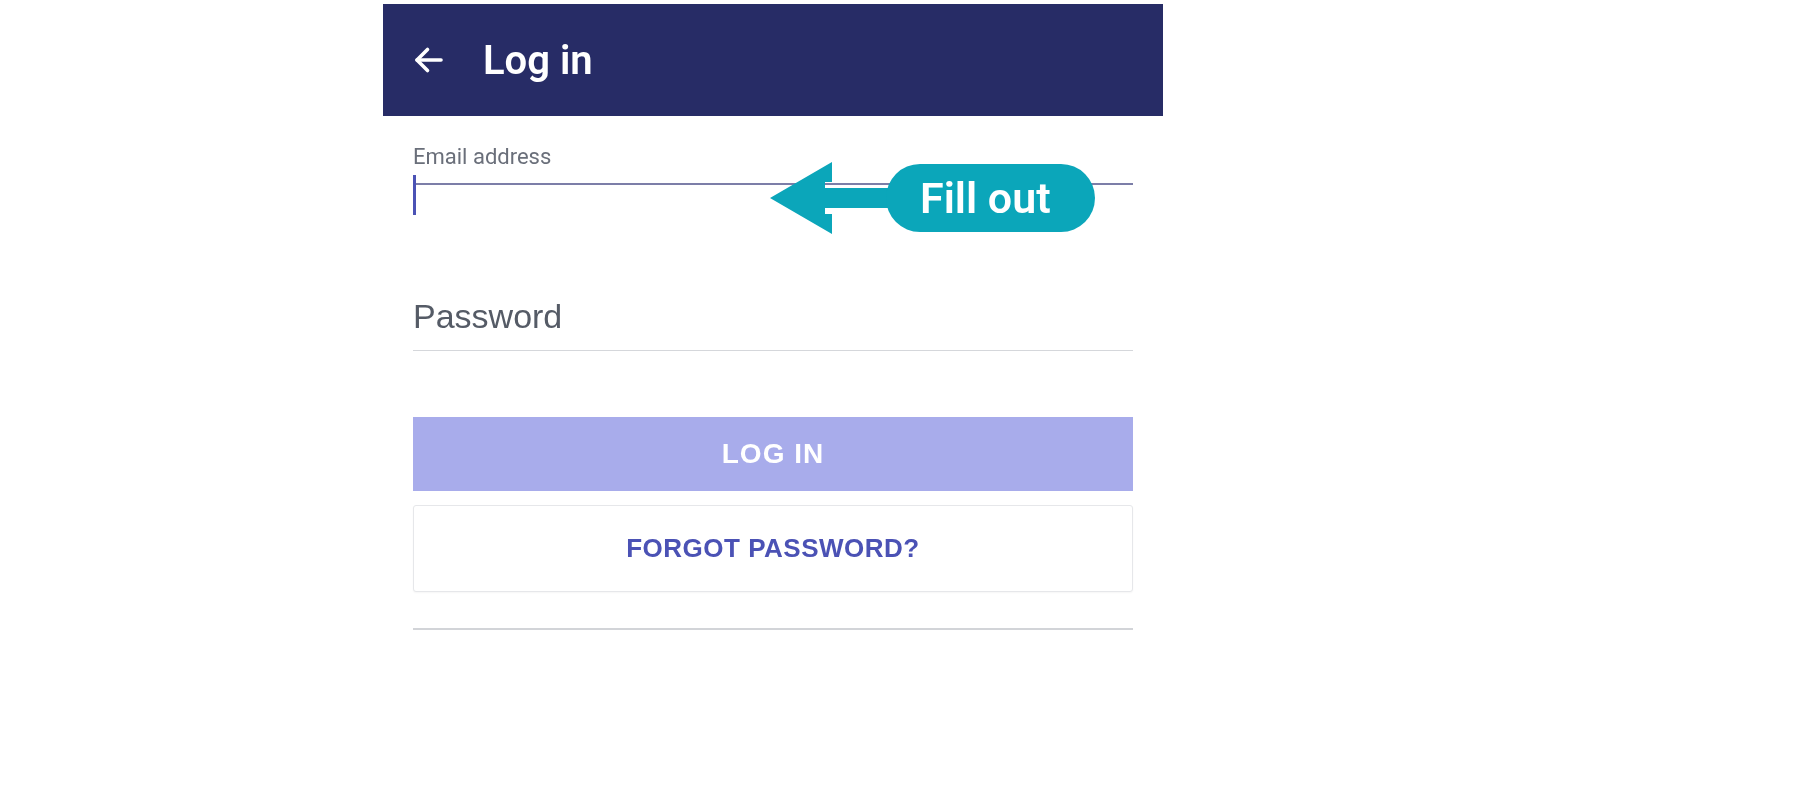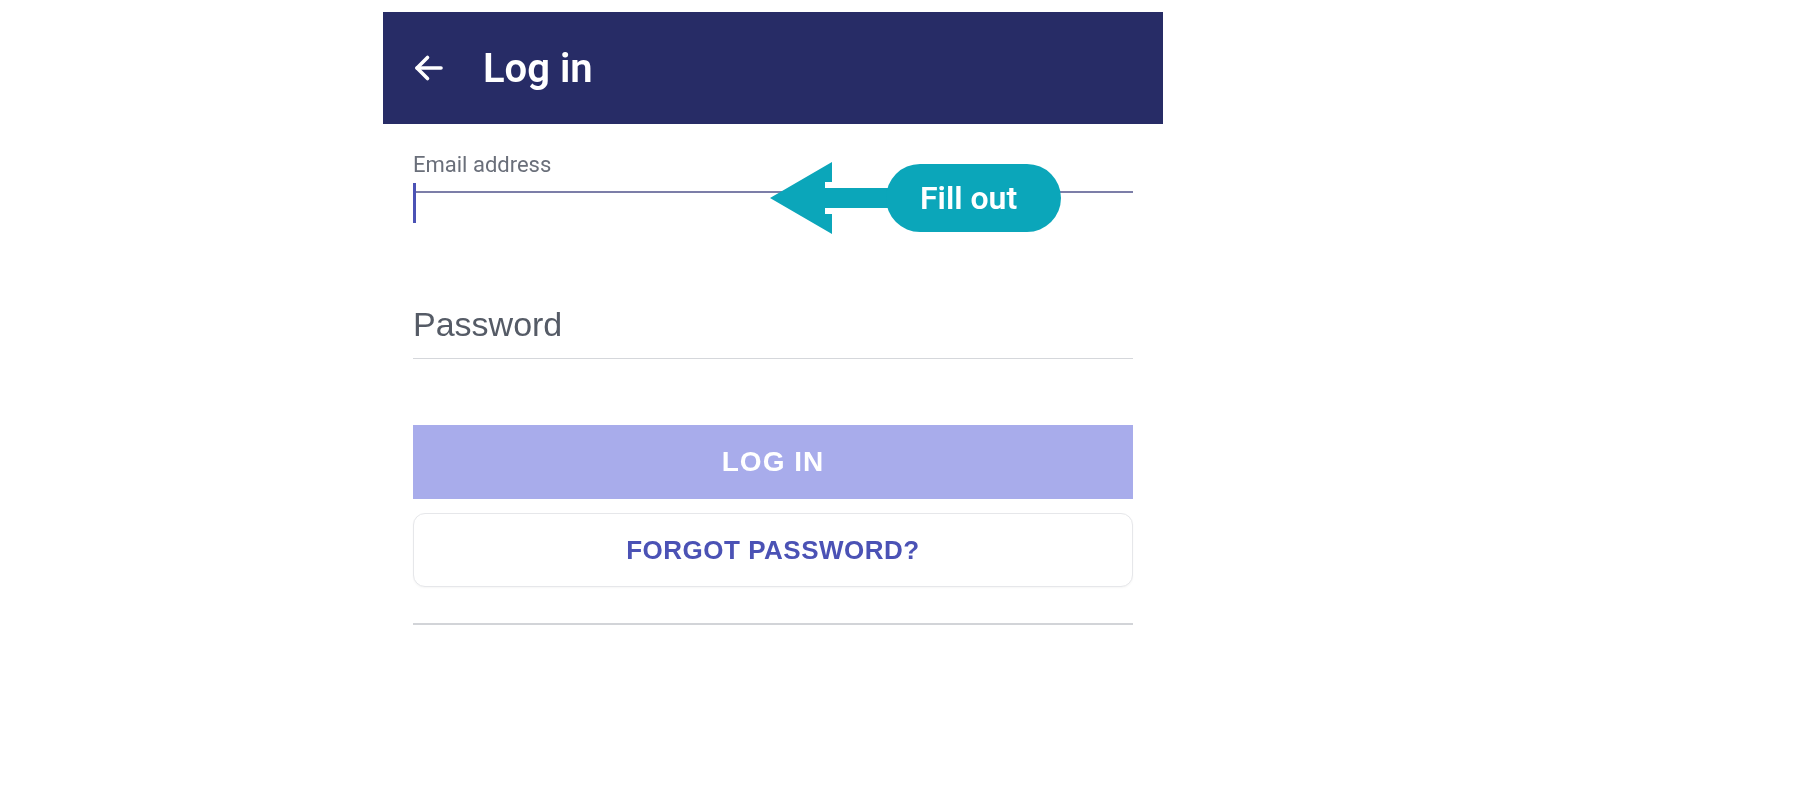--- a/index.html
+++ b/index.html
@@ -10,21 +10,21 @@
     body {
       font-family: -apple-system, BlinkMacSystemFont, "Segoe UI", Roboto, Helvetica, Arial, sans-serif;
       background: #ffffff;
       width: 1800px;
       height: 800px;
       position: relative;
     }
     .app-frame {
       position: absolute;
       left: 383px;
-      top: 12px;
+      top: 4px;
       width: 780px;
       background: #ffffff;
     }
     .header {
       background: #272c66;
       height: 112px;
       display: flex;
       align-items: center;
       padding-left: 28px;
       gap: 36px;
@@ -109,25 +109,25 @@
       font-weight: 600;
       letter-spacing: 1px;
       cursor: pointer;
       display: flex;
       align-items: center;
       justify-content: center;
     }
     .forgot-button {
       margin-top: 14px;
       width: 100%;
-      height: 74px;
+      height: 87px;
       background: #ffffff;
       color: #4b52b5;
       border: 1px solid #e6e7ea;
-      border-radius: 12px;
+      border-radius: 3px;
       font-size: 26px;
       font-weight: 600;
       letter-spacing: 0.5px;
       cursor: pointer;
       display: flex;
       align-items: center;
       justify-content: center;
       box-shadow: 0 1px 2px rgba(0,0,0,0.04);
     }
     .divider-line {
@@ -145,21 +145,21 @@
       align-items: center;
       z-index: 10;
       height: 80px;
     }
     .callout-arrow-svg {
       display: block;
     }
     .callout-body {
       background: #0ba6ba;
       color: #ffffff;
-      font-size: 32px;
+      font-size: 43px;
       font-weight: 600;
       height: 68px;
       display: flex;
       align-items: center;
       padding: 0 44px 0 34px;
       border-radius: 34px;
       margin-left: -4px;
     }
   </style>
 </head>

